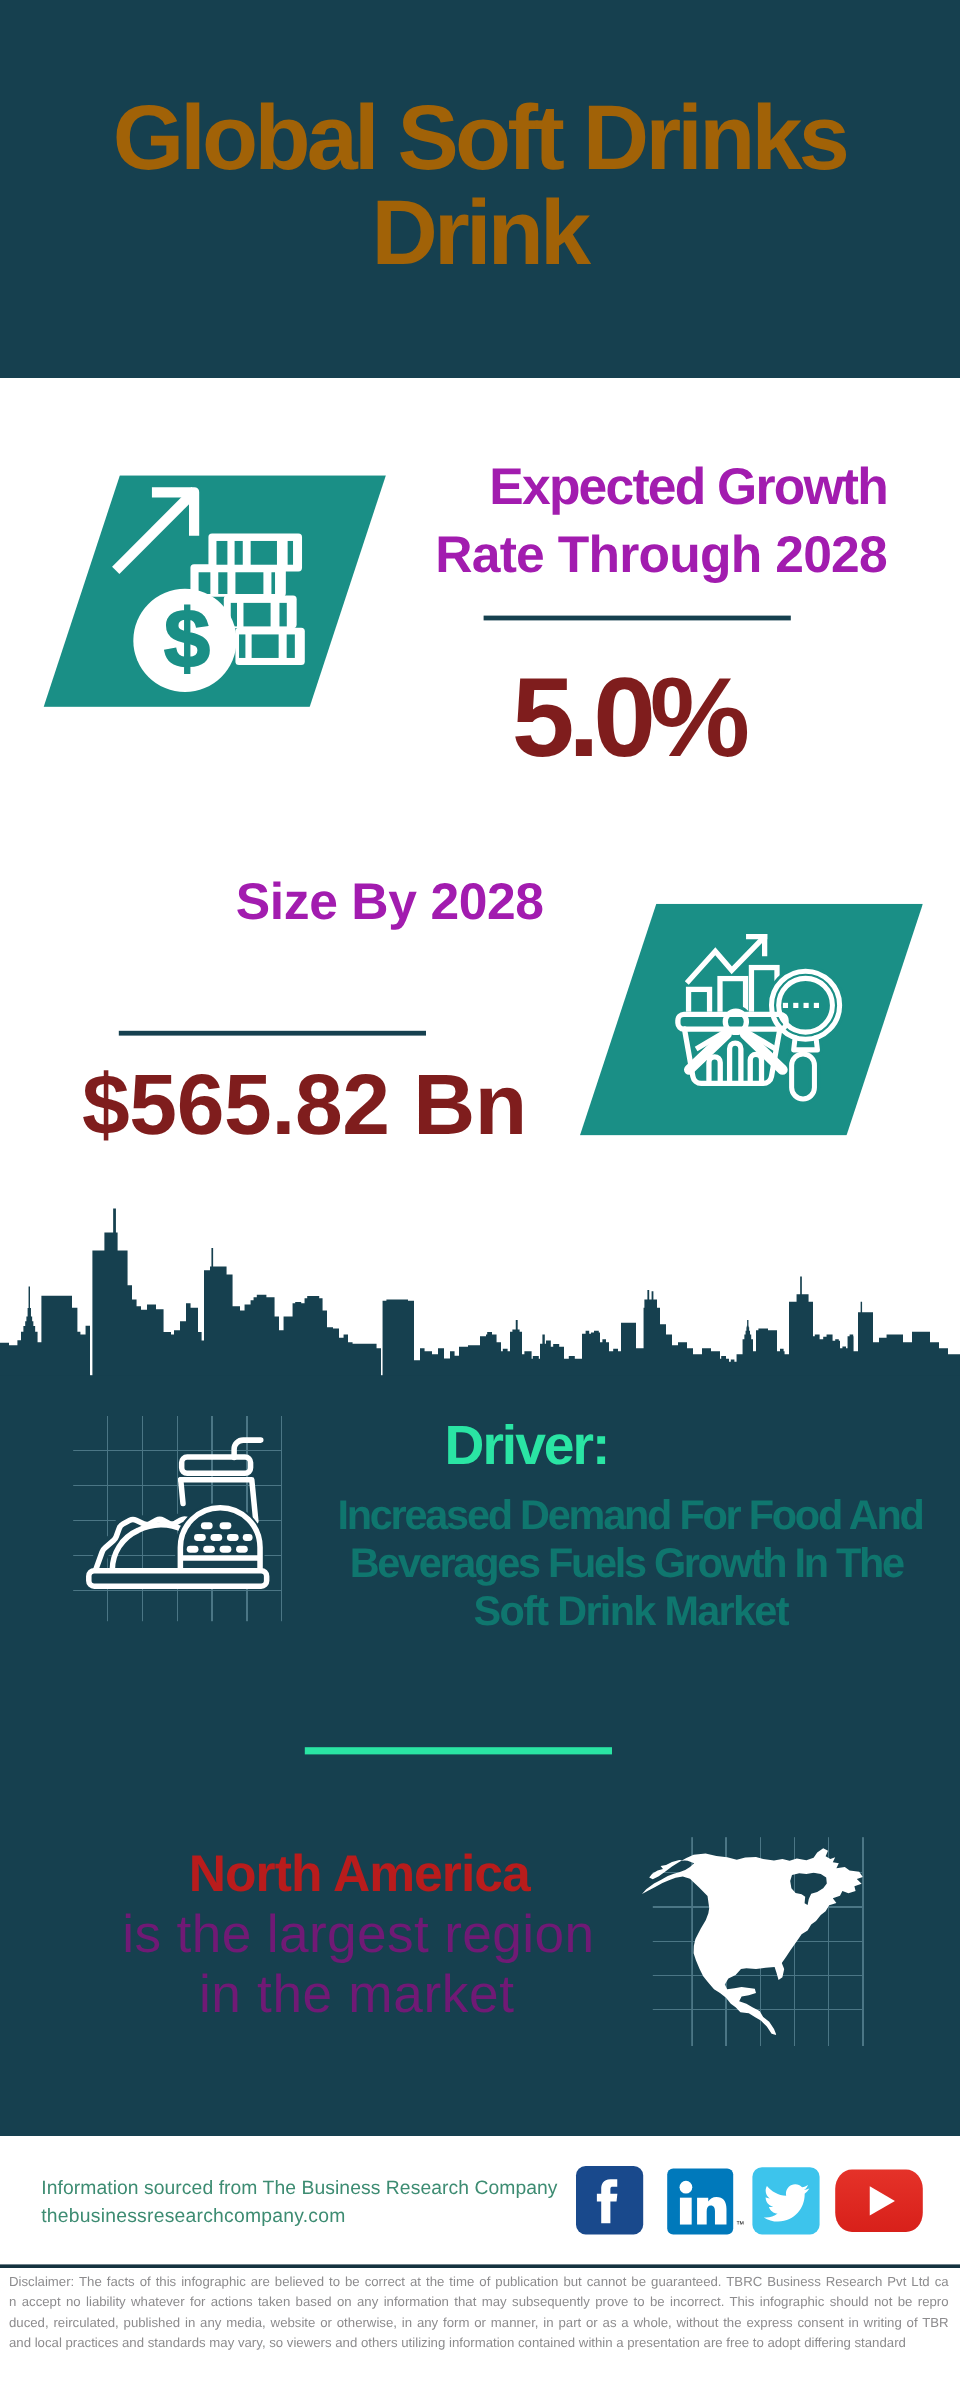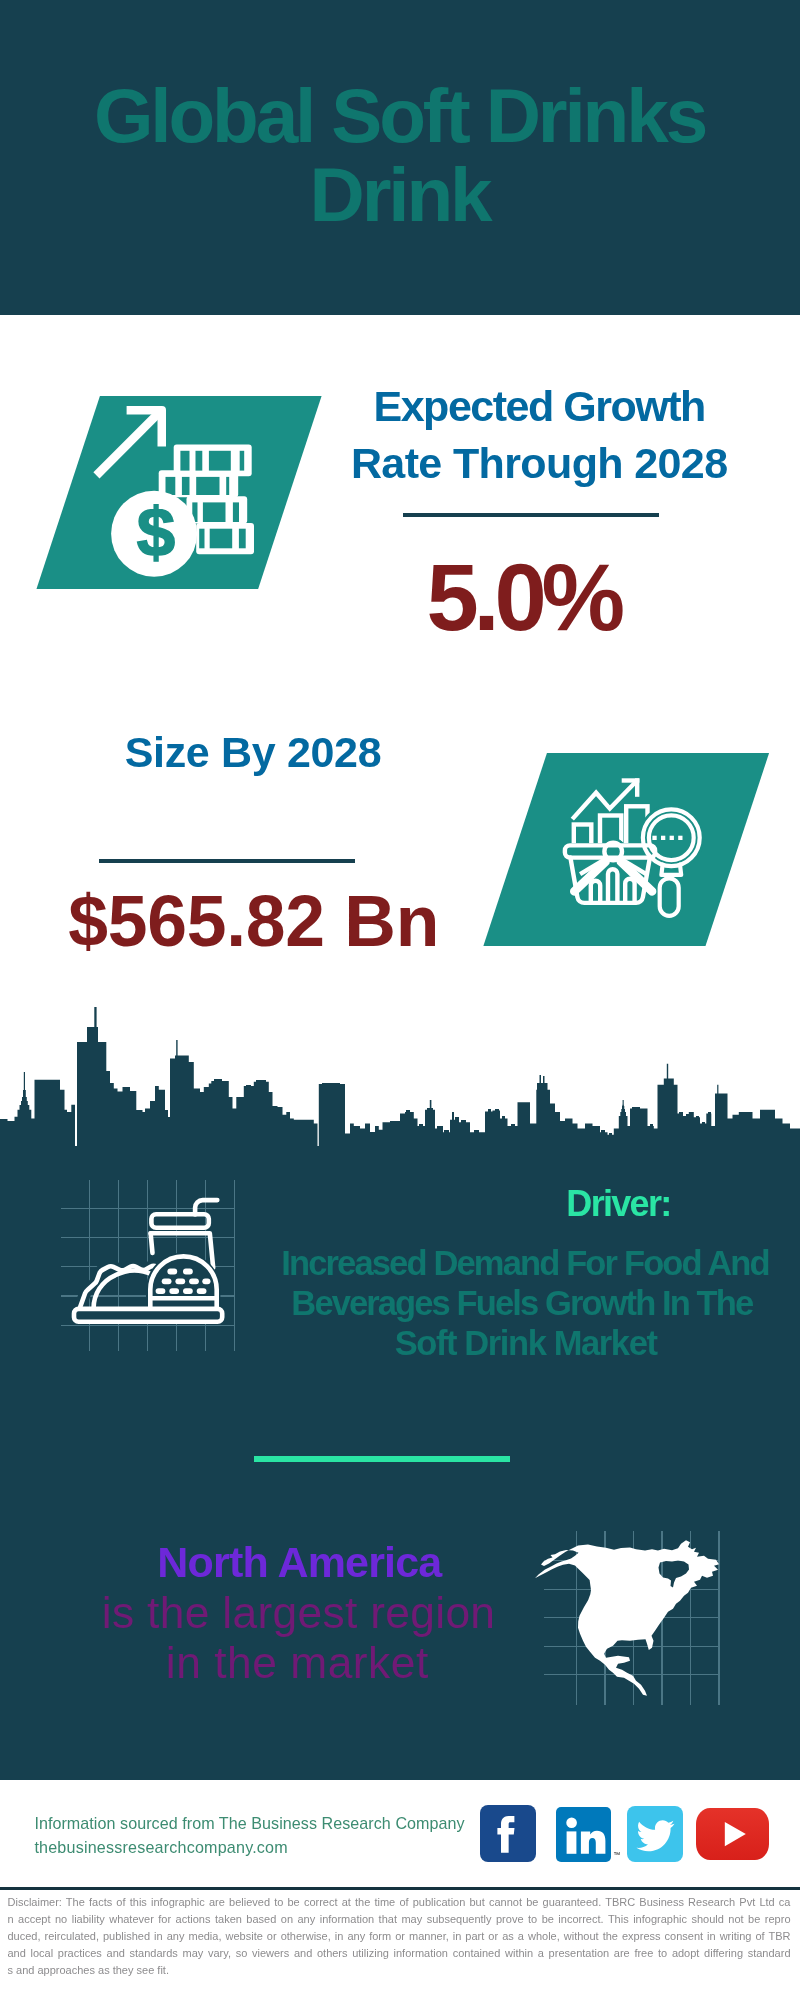--- a/index.html
+++ b/index.html
@@ -3,48 +3,48 @@
 <meta charset="utf-8">
 <title>Global Soft Drinks Market</title>
 <style>
   html,body{margin:0;padding:0;background:#ffffff;}
   body{font-family:"Liberation Sans",sans-serif;}
   #page{position:relative;width:800px;height:2000px;overflow:hidden;background:#ffffff;}
   .abs{position:absolute;}
 
   
   #header{position:absolute;left:0;top:0;width:800px;height:315px;background:#16404f;}
-  #title{position:absolute;left:-0.5px;top:75.7px;width:800px;text-align:center;color:#0f766e;
+  #title{position:absolute;left:-0.5px;top:75.7px;width:800px;text-align:center;color:#a16207;
          font-weight:700;font-size:76.5px;line-height:79.6px;letter-spacing:-3.12px;}
   #title span{display:block;}
 
   
   .para{position:absolute;background:#1a8f86;
         -webkit-clip-path:polygon(22.3% 0,100% 0,77.7% 100%,0 100%);
         clip-path:polygon(22.3% 0,100% 0,77.7% 100%,0 100%);}
 
   
-  .stat-h{position:absolute;color:#0369a1;font-weight:700;font-size:43px;
-          line-height:57.35px;text-align:center;}
+  .stat-h{position:absolute;color:#a21caf;font-weight:700;font-size:43px;
+          line-height:57.35px;text-align:right;}
   .stat-h i{font-style:normal;display:block;white-space:nowrap;}
   .rule{position:absolute;background:#16404f;height:4px;}
   .stat-v{position:absolute;color:#7f1d1d;font-weight:700;text-align:center;white-space:nowrap;}
 
   
   #darkpanel{position:absolute;left:0;top:1146px;width:800px;height:633.5px;background:#16404f;}
   #skyline{position:absolute;left:0;top:1000px;width:800px;height:150px;}
 
   .gridbox{position:absolute;}
-  .drv-title{position:absolute;color:#2ae5a4;font-weight:700;font-size:36px;line-height:42px;
-             letter-spacing:-1.7px;text-align:right;white-space:nowrap;}
+  .drv-title{position:absolute;color:#2ae5a4;font-weight:700;font-size:46px;line-height:42px;
+             letter-spacing:-1.7px;text-align:left;white-space:nowrap;}
   .drv-body{position:absolute;color:#0f766e;font-weight:700;font-size:34.5px;
             line-height:39.85px;letter-spacing:-1.85px;text-align:center;}
   .drv-body i{font-style:normal;display:block;white-space:nowrap;}
   #greenrule{position:absolute;background:#2ae5a4;}
-  .reg-title{position:absolute;color:#6d28d9;font-weight:700;font-size:43px;line-height:43px;
+  .reg-title{position:absolute;color:#b91c1c;font-weight:700;font-size:43px;line-height:43px;
              letter-spacing:-0.81px;text-align:center;white-space:nowrap;}
   .reg-body{position:absolute;color:#701a75;font-weight:400;font-size:44.3px;
             line-height:50px;text-align:center;}
   .reg-body i{font-style:normal;display:block;white-space:nowrap;}
 
   
   #srcline{position:absolute;color:#3d8c72;font-weight:400;font-size:16.1px;
            line-height:23.5px;white-space:nowrap;}
   #srcline i{font-style:normal;display:block;}
   .social{position:absolute;}
@@ -266,15 +266,14 @@
  <svg viewBox="0 0 73 52" width="73" height="52.2">
         <path fill="#ffffff" d="M28.8 13.8 49.8 26 28.8 38.2z"></path>
       </svg>
 </a>
 <div id="hr-foot"></div>
 <div id="disclaimer">
   <i>Disclaimer: The facts of this infographic are believed to be correct at the time of publication but cannot be guaranteed. TBRC Business Research Pvt Ltd ca</i>
   <i>n accept no liability whatever for actions taken based on any information that may subsequently prove to be incorrect. This infographic should not be repro</i>
   <i>duced, reirculated, published in any media, website or otherwise, in any form or manner, in part or as a whole, without the express consent in writing of TBR</i>
   <i>and local practices and standards may vary, so viewers and others utilizing information contained within a presentation are free to adopt differing standard</i>
-  <i>s and approaches as they see fit.</i>
 </div>
 </div>
 
 </body></html>

